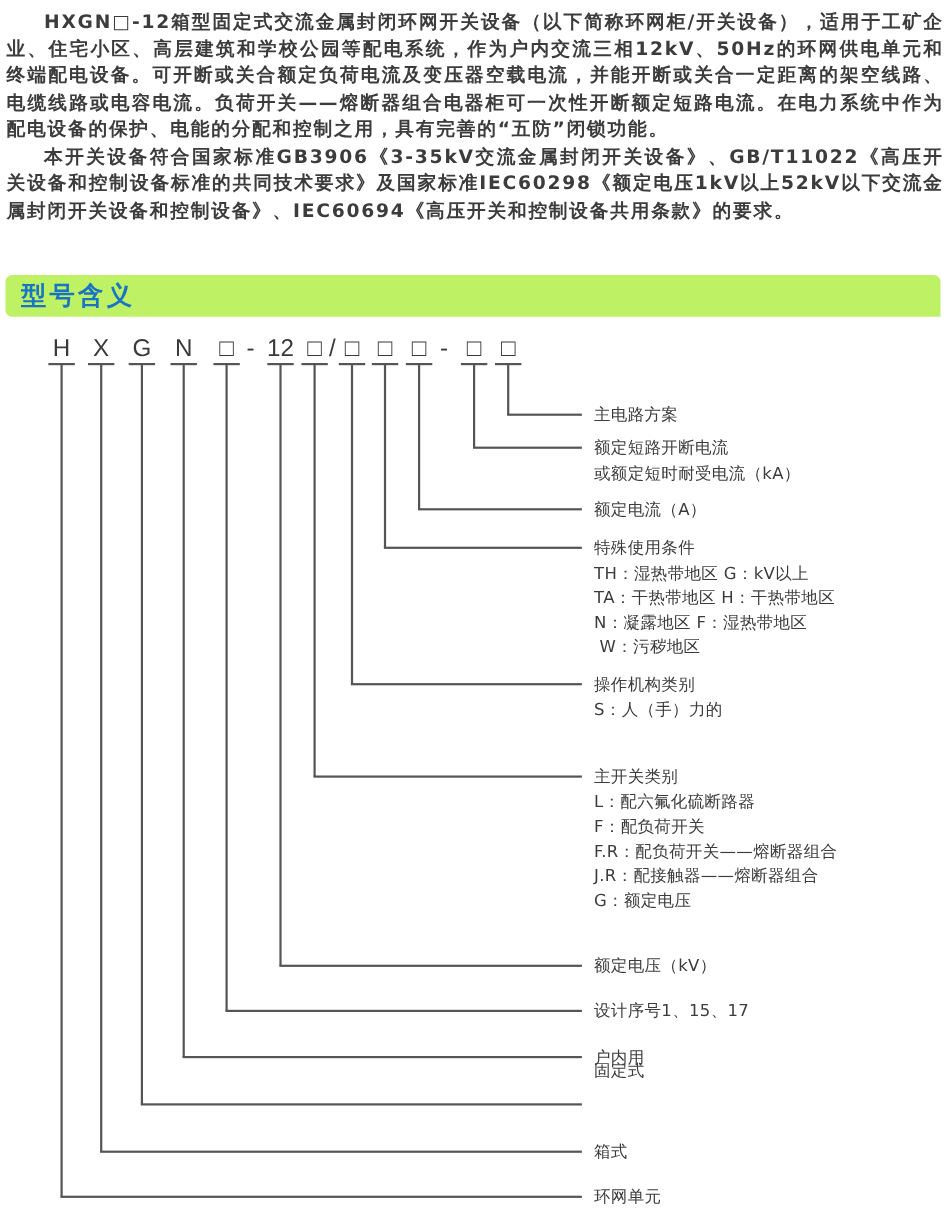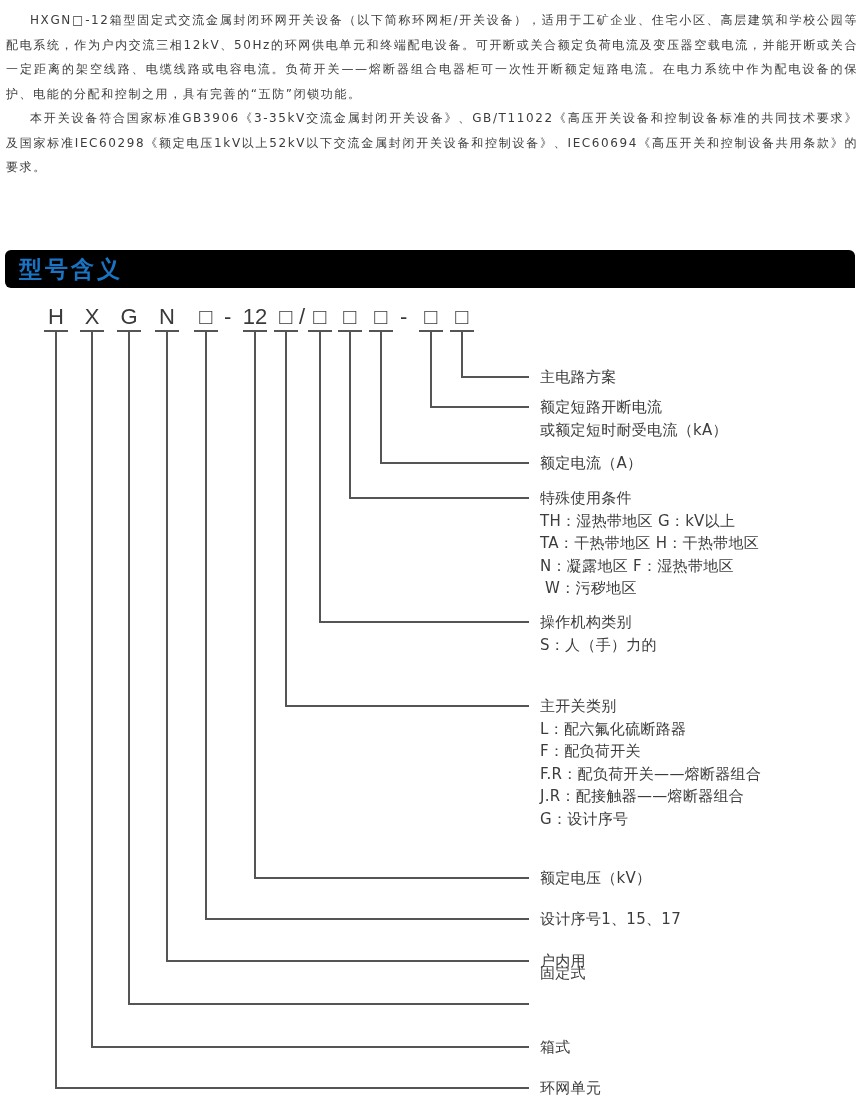--- a/index.html
+++ b/index.html
@@ -2,26 +2,26 @@
 <html><head>
 <meta charset="utf-8">
 <style>
   html, body { margin: 0; padding: 0; }
   body {
     width: 860px; height: 1108px; background: #ffffff; position: relative; overflow: hidden;
     font-family: "DejaVu Sans", "Liberation Sans", sans-serif; color: #3a3a3a;
   }
   .intro {
     position: absolute; left: 6px; top: 8px; width: 852px;
-    font-size: 12px; line-height: 24.5px; letter-spacing: 1.6px; color: #3c3c3c;
+    font-size: 17px; line-height: 24.5px; letter-spacing: 1.6px; color: #3c3c3c; font-weight: bold;
   }
   .intro p { margin: 0; text-indent: 2em; text-align: justify; }
   .section-bar {
     position: absolute; left: 5px; top: 250px; width: 850px; height: 38px;
-    background: #000000; border-radius: 6px 6px 0 6px;
+    background: #bef264; border-radius: 6px 6px 0 6px;
   }
   .section-title {
     position: absolute; left: 14px; top: 2px; font-size: 23px; font-weight: bold;
     color: #1a74c4; letter-spacing: 3px; line-height: 34px;
   }
   .diagram { position: absolute; left: 0; top: 0; width: 860px; height: 1108px; }
   .code-char {
     position: absolute; top: 304px; font-size: 22px; color: #3a3a3a;
     font-family: "Liberation Sans", sans-serif; width: 30px; text-align: center; line-height: 26px;
   }
@@ -128,21 +128,21 @@
   <div class="label" style="top:611px">
     <span class="title">操作机构类别</span>
     <span class="sub">S：人（手）力的</span>
   </div>
   <div class="label" style="top:695px">
     <span class="title">主开关类别</span>
     <span class="sub">L：配六氟化硫断路器</span>
     <span class="sub">F：配负荷开关</span>
     <span class="sub">F.R：配负荷开关——熔断器组合</span>
     <span class="sub">J.R：配接触器——熔断器组合</span>
-    <span class="sub">G：设计序号</span>
+    <span class="sub">G：额定电压</span>
   </div>
   <div class="label" style="top:867px">
     <span class="title">额定电压（kV）</span>
   </div>
   <div class="label" style="top:908px">
     <span class="title">设计序号1、15、17</span>
   </div>
   <div class="label" style="top:950px">
     <span class="title">户内用</span>
   </div>

